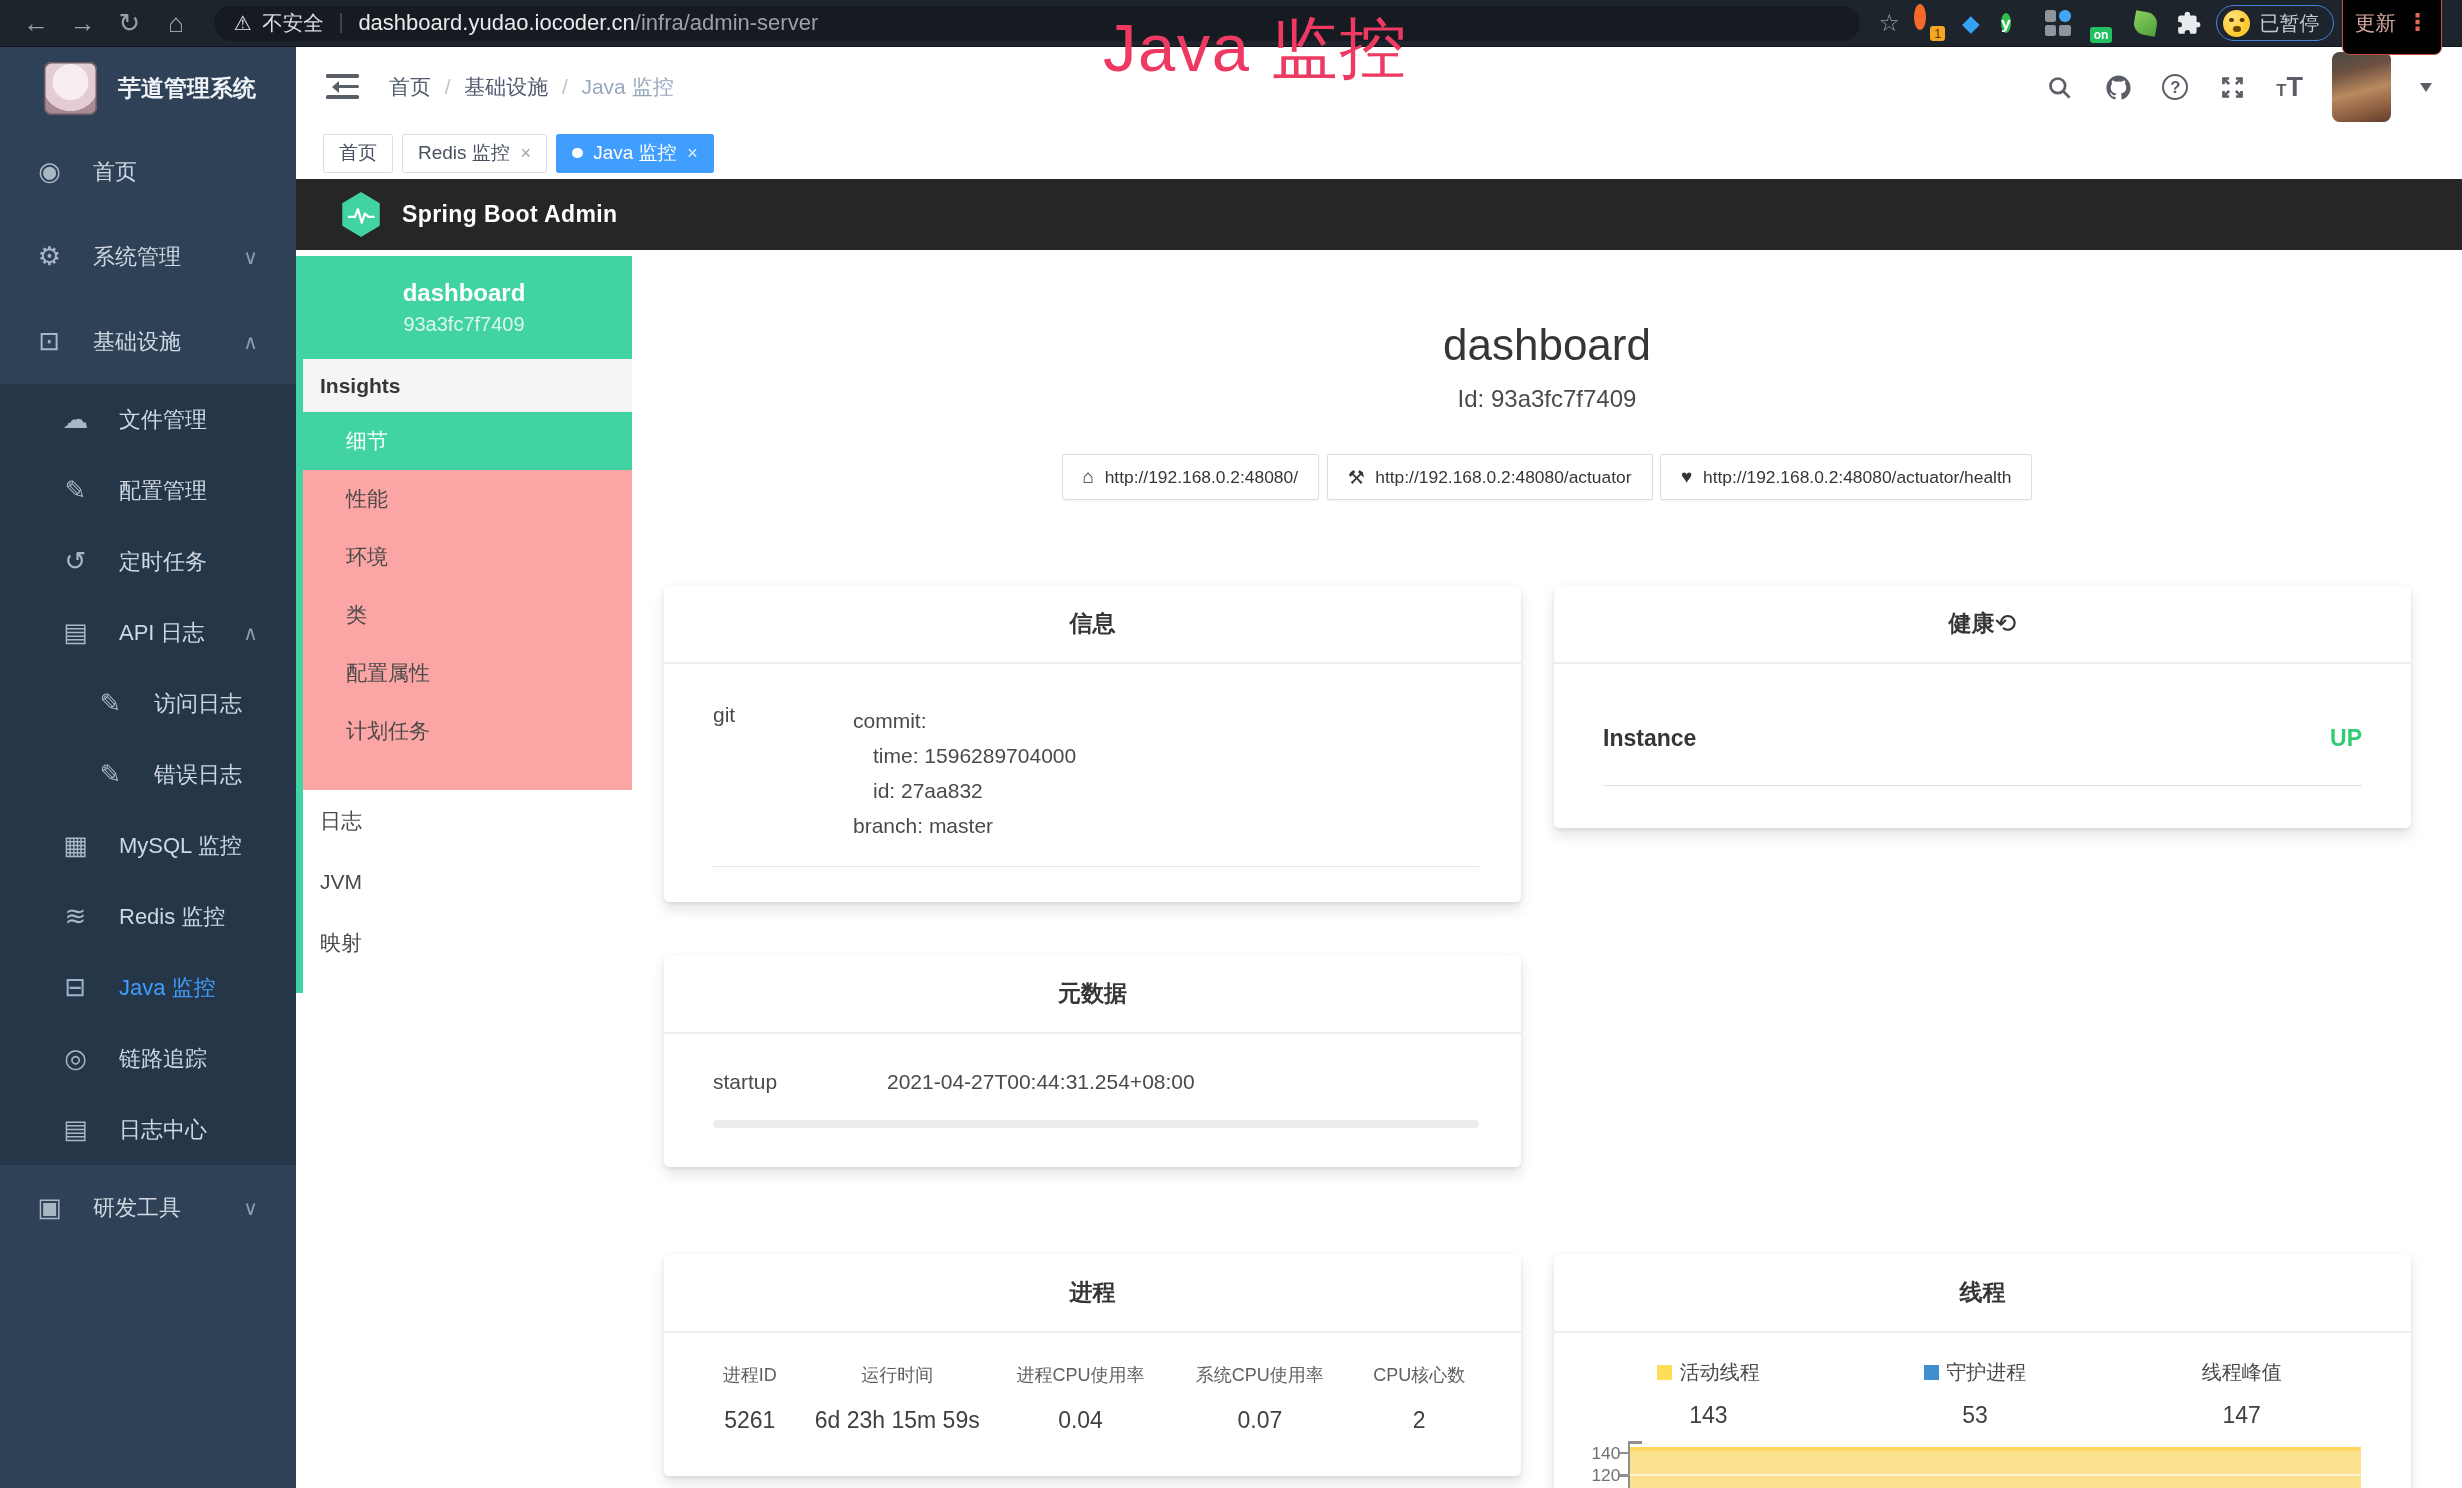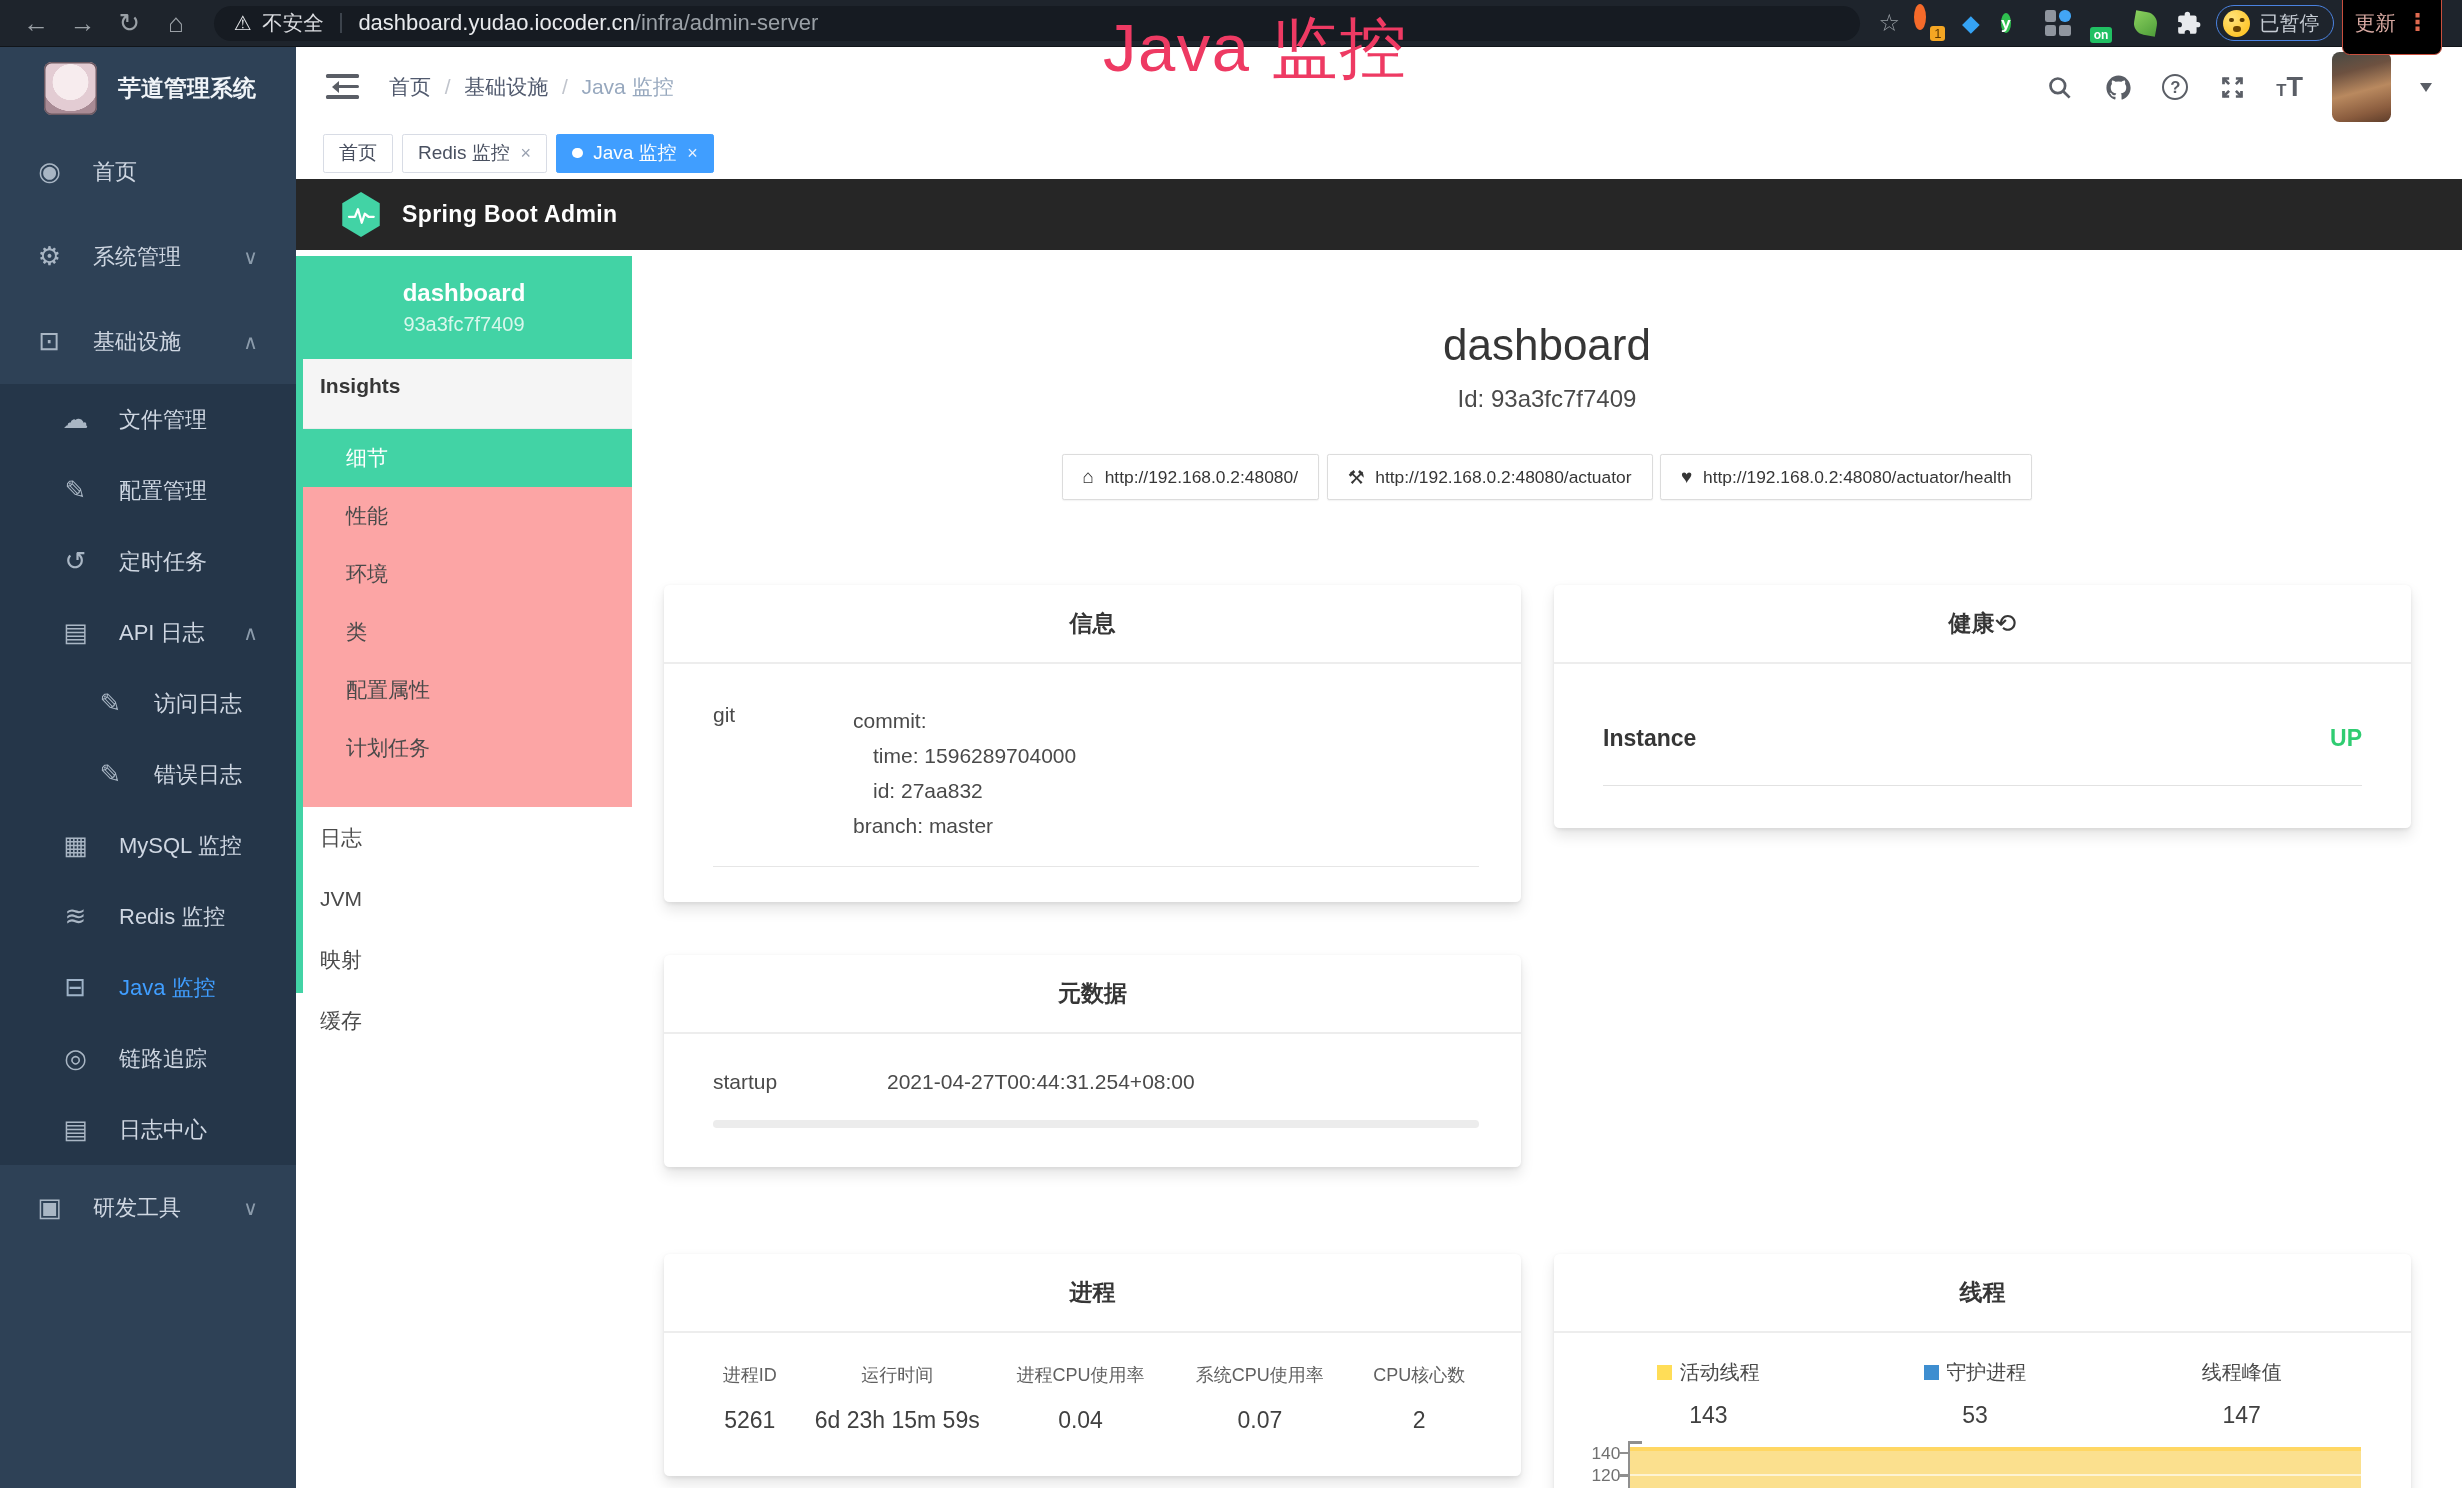--- a/index.html
+++ b/index.html
@@ -118,21 +118,21 @@
   .chev-green { width:0; height:0; border:7.6px solid transparent; border-top:10px solid #42d3a5; margin-top:7.6px; }
 
   
   .sba-body { flex:1; display:flex; overflow:hidden; }
   .sba-sidebar { width:336px; flex:0 0 auto; background:#fff; position:relative; }
   .sba-sidebar .accent { position:absolute; left:0; top:6px; width:6.8px; height:737px; background:#42d3a5; }
   .inst-header { margin-top:6px; height:103px; background:#42d3a5; display:flex; flex-direction:column;
     align-items:center; justify-content:center; gap:6px; }
   .inst-name { color:#fff; font-size:24px; font-weight:700; }
   .inst-id { color:#d9f7ec; font-size:20px; }
-  .grp-label { background:#f5f5f5; height:70px; line-height:53px; padding-left:24px;
+  .grp-label { background:#f5f5f5; height:53px; line-height:53px; padding-left:24px;
     font-size:21px; font-weight:700; color:#363636; border-bottom:1.5px solid #ececec; }
   .grp { background:#fca5a5; padding-bottom:30px; }
   .s-item { height:58px; display:flex; align-items:center; padding-left:50px; font-size:21px; color:#4a4a4a; }
   .s-item.active { background:#42d3a5; color:#fff; }
   .plain .s-item { height:61px; padding-left:24px; }
 
   
   .content { flex:1; min-width:0; overflow:hidden; }
   .detail-head { text-align:center; margin-top:70px; }
   .detail-title { font-size:44px; font-weight:500; color:#363636; }
@@ -410,21 +410,20 @@
           <div class="s-item">性能</div>
           <div class="s-item">环境</div>
           <div class="s-item">类</div>
           <div class="s-item">配置属性</div>
           <div class="s-item">计划任务</div>
         </div>
         <div class="plain">
           <div class="s-item">日志</div>
           <div class="s-item">JVM</div>
           <div class="s-item">映射</div>
-          <div class="s-item">缓存</div>
         </div>
       </aside>
 
       <main class="content">
         <div class="detail-head">
           <div class="detail-title">dashboard</div>
           <div class="detail-id">Id: 93a3fc7f7409</div>
           <div class="links">
             <span class="link-box">
               <span class="lic">⌂</span>

